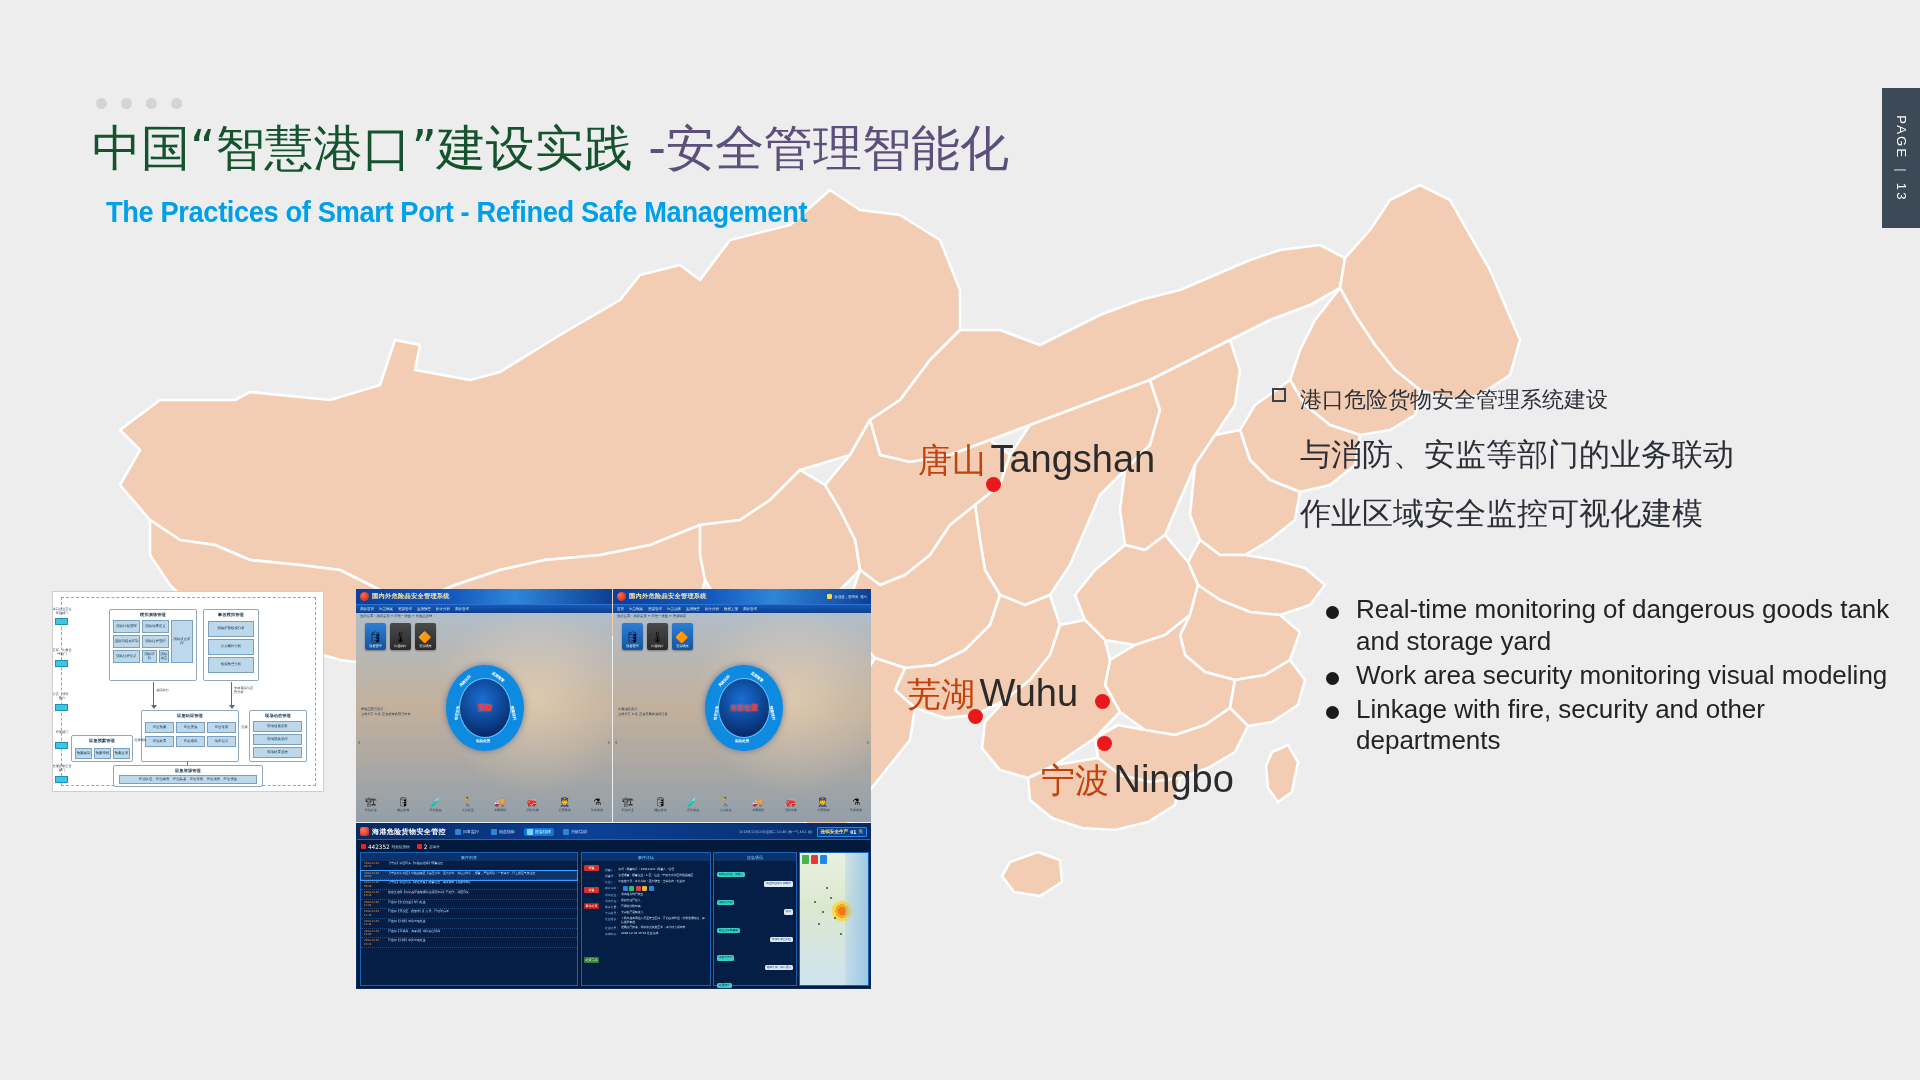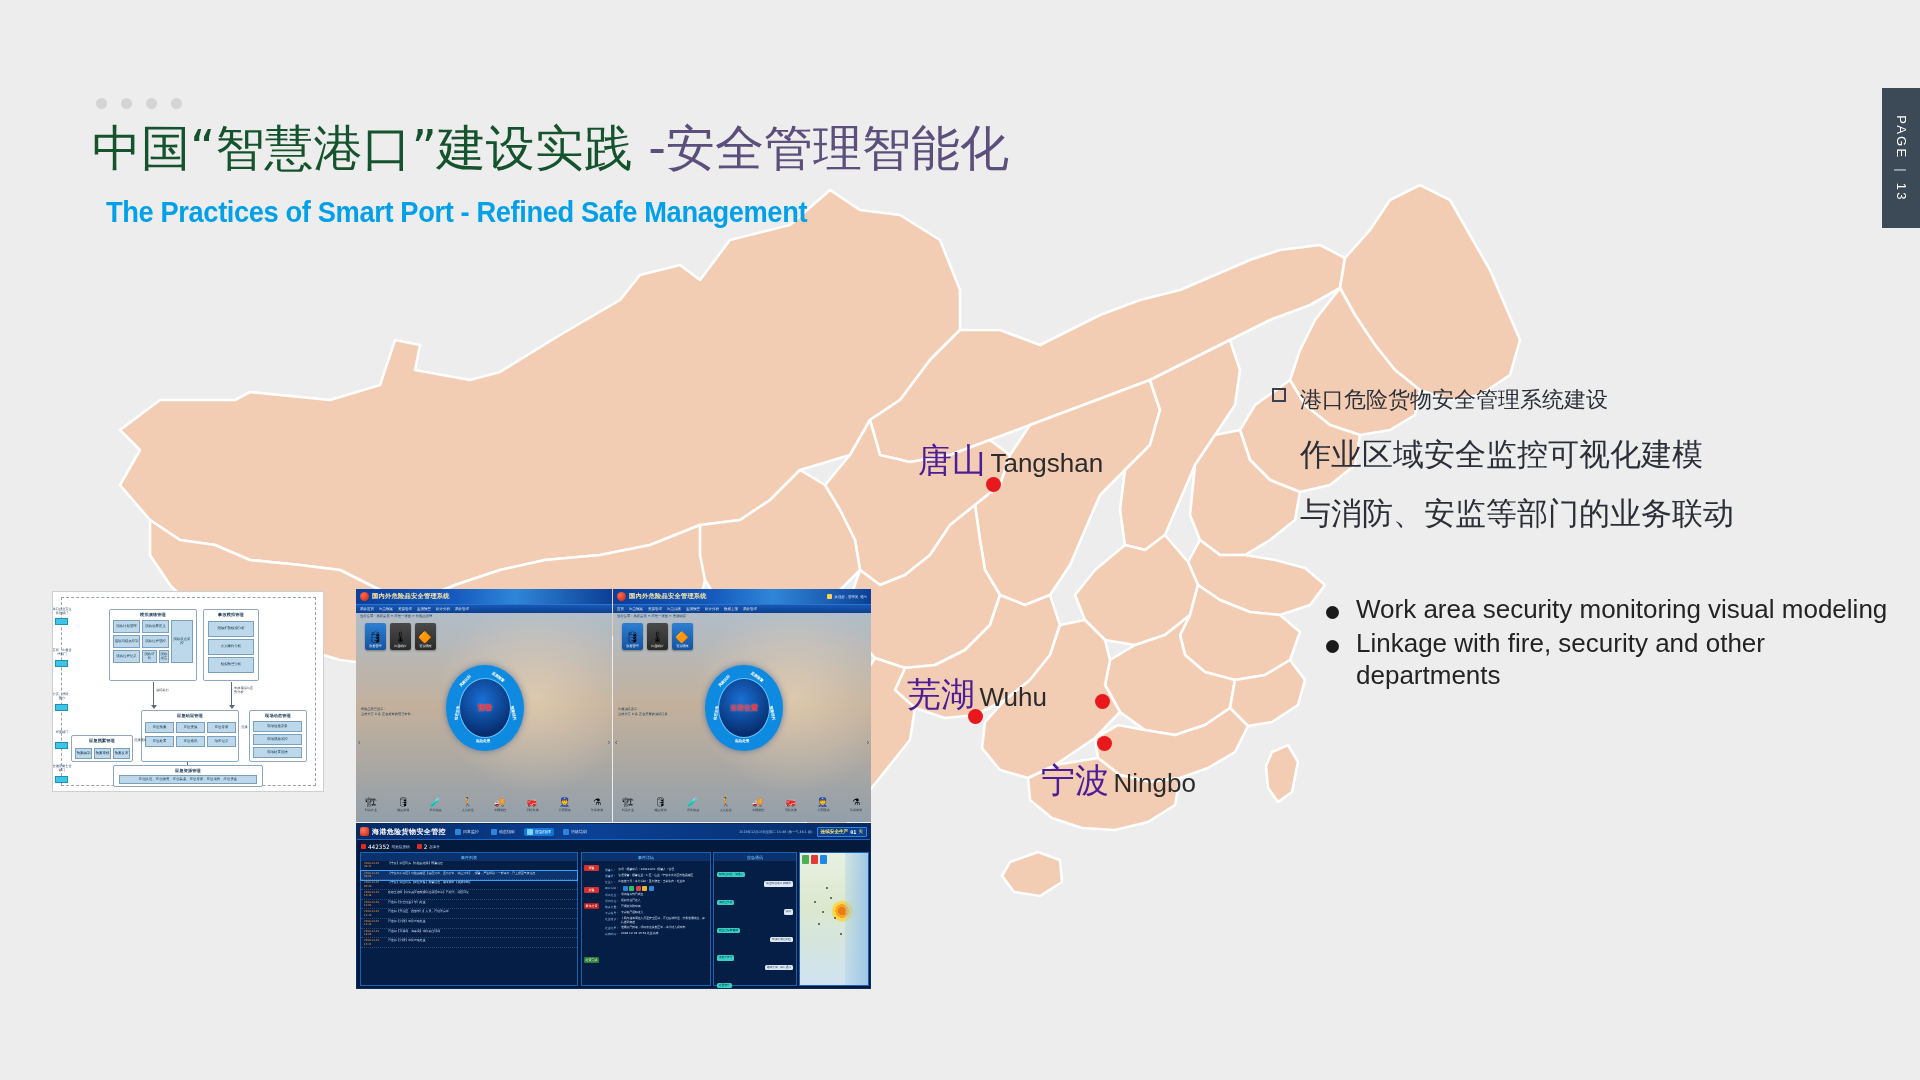--- a/index.html
+++ b/index.html
@@ -44,22 +44,22 @@
   }
   #page-badge .pb-inner {
     transform:rotate(90deg); white-space:nowrap;
     font-size:13px; letter-spacing:2.2px;
     display:flex; align-items:center; gap:9px;
   }
   #page-badge .pb-sep { opacity:.75; }
 
   
   .city-label { position:absolute; white-space:nowrap; }
-  .city-cn { color:#4c1d95; font-size:34px; font-family:"DejaVu Sans","Liberation Sans",sans-serif; }
-  .city-en { color:#2b2b2b; font-size:26px;margin-top:44px; }
+  .city-cn { color:#c2410c; font-size:34px; font-family:"DejaVu Sans","Liberation Sans",sans-serif; }
+  .city-en { color:#2b2b2b; font-size:38px;margin-top:44px; }
   .dot-red { position:absolute; width:15px; height:15px; border-radius:50%; background:#e8181c; }
 
   
   #right-panel { position:absolute; left:1272px; top:388px; width:640px; }
   .sq-bullet {
     display:inline-block; width:14px; height:14px;
     border:2.5px solid #3a3f52; margin-right:14px;
     vertical-align:2px; flex:0 0 auto;
   }
   .blk-row { display:flex; align-items:flex-start; }
@@ -401,25 +401,29 @@
   <span class="city-en">Ningbo</span>
 </div>
 <div class="dot-red" style="left:1097px;top:736px;"></div>
 
 <div id="right-panel">
 
   <div class="blk-row">
     <span class="sq-bullet"></span>
     <span id="cn-head">港口危险货物安全管理系统建设</span>
   </div>
+  <div class="cn-line">与消防、安监等部门的业务联动</div>
   <div class="cn-line">作业区域安全监控可视化建模</div>
-  <div class="cn-line">与消防、安监等部门的业务联动</div>
 
   <div id="en-block">
     <div id="en-list">
+      <div class="en-li">
+        <span class="dot-bullet"></span>
+        <span class="en-li-text">Real-time monitoring of dangerous goods tank and storage yard</span>
+      </div>
       <div class="en-li">
         <span class="dot-bullet"></span>
         <span class="en-li-text">Work area security monitoring visual modeling</span>
       </div>
       <div class="en-li">
         <span class="dot-bullet"></span>
         <span class="en-li-text">Linkage with fire, security and other departments</span>
       </div>
     </div>
   </div>

